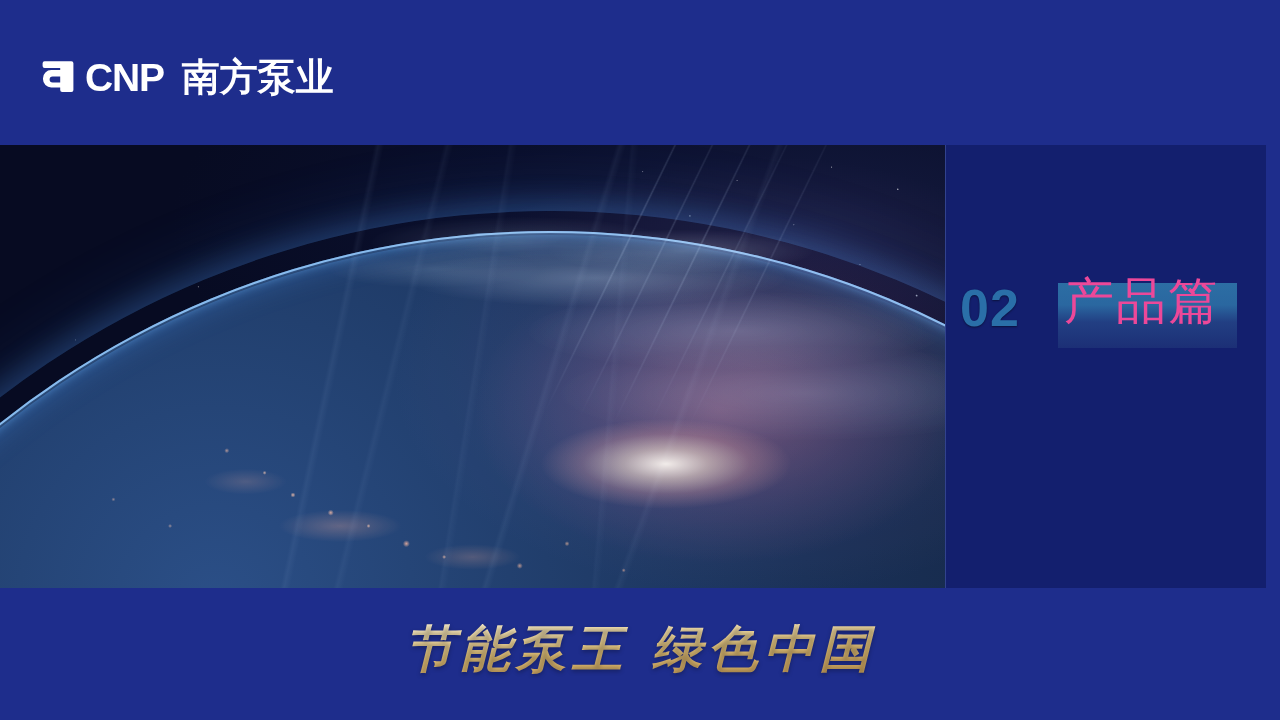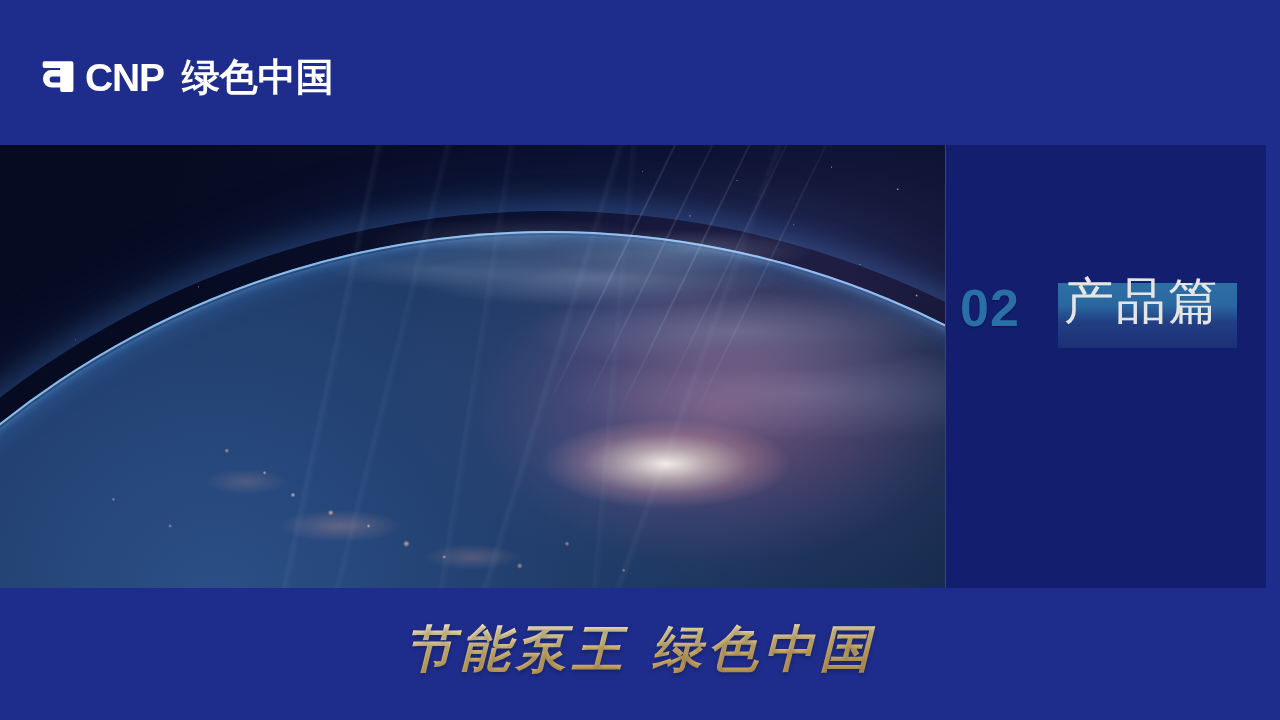--- a/index.html
+++ b/index.html
@@ -261,21 +261,21 @@
     background: linear-gradient(180deg, #2c6ea4 0%, #2a67a0 34%, #223f83 60%, #1c2f76 100%);
   }
 
   #section-title {
     position: absolute;
     left: 119px;
     top: 131px;
     width: 200px;
     font-size: 50px;
     font-weight: 400;
-    color: #e5e5e5;
+    color: #ec4899;
     letter-spacing: 2px;
     line-height: 1;
     white-space: nowrap;
     font-family: "DejaVu Sans", "Liberation Sans", sans-serif;
   }
 
   
   #footer-band {
     position: absolute;
     left: 0;
@@ -313,21 +313,21 @@
 
   <div id="header-band">
 
     <div id="logo-lockup">
 
       <svg id="logo-mark" viewBox="0 0 36 36">
         <path d="M4.6 2.2 h26.8 a2.0 2.0 0 0 1 2.0 2.0 v26.8 a2.0 2.0 0 0 1 -2.0 2.0 h-9.2 a2.0 2.0 0 0 1 -2.0 -2.0 v-2.6 h-9.0 a8.2 8.2 0 0 1 -8.2 -8.2 v-1.0 a8.2 8.2 0 0 1 8.2 -8.2 h9.0 v-2.0 h-15.6 a2.0 2.0 0 0 1 -2.0 -2.0 v-2.8 a2.0 2.0 0 0 1 2.0 -2.0 z M12.6 17.4 a3.0 3.0 0 0 0 0 6.0 h7.6 v-6.0 z" fill="#ffffff"></path>
       </svg>
 
       <span id="logo-wordmark">CNP</span>
-      <span id="logo-cn">绿色中国</span>
+      <span id="logo-cn">南方泵业</span>
     </div>
   </div>
 
   <div id="image-panel">
     <div class="earth-layer" id="space-base"></div>
     <div class="earth-layer" id="stars"></div>
     <div id="atmo-glow"></div>
     <div id="planet-body"></div>
     <div id="atmo-rim"></div>
     <div class="earth-layer" id="clouds"></div>

